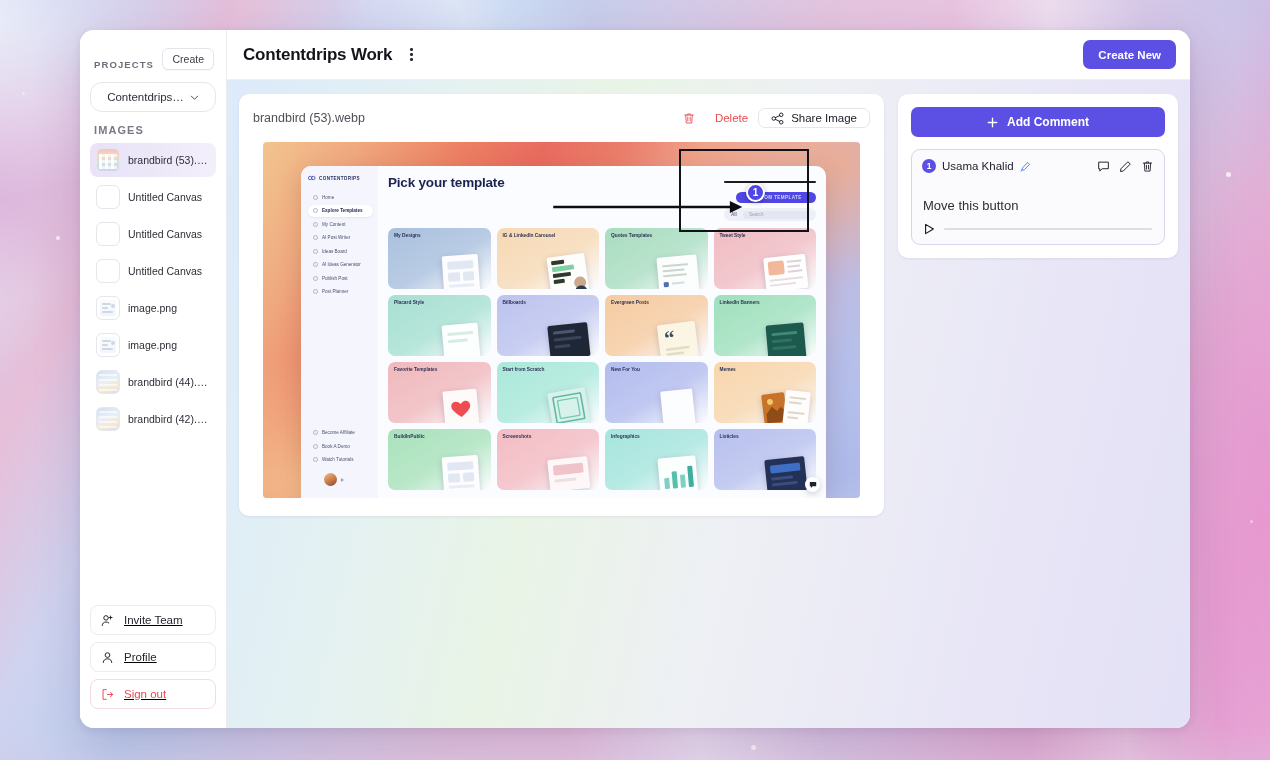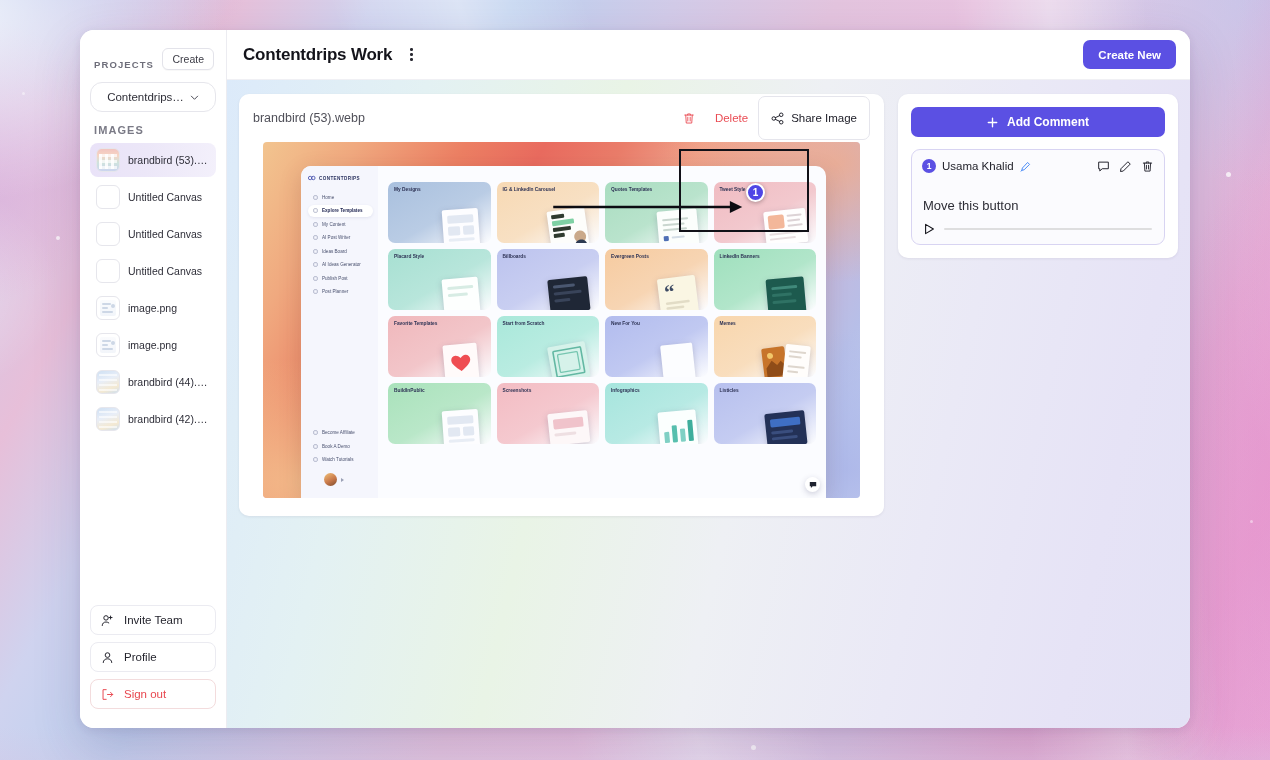--- a/index.html
+++ b/index.html
@@ -139,21 +139,21 @@
   .t-bb {
     background: linear-gradient(160deg,#cfe0f3 0%, #e8eef8 40%, #f4e9d2 75%, #cddff0 100%);
   }
   .t-bb::after{
     content:""; position:absolute; inset:2px;
     background:
       repeating-linear-gradient(0deg, rgba(255,255,255,.6) 0 2px, rgba(255,255,255,0) 2px 5px);
   }
 
   
-  #side-footer { padding: 8px 2px 12px 2px; }
+  #side-footer { padding: 8px 2px 12px 2px; text-decoration: underline; }
   .foot-item {
     display: flex; align-items: center; gap: 10px;
     height: 30px; padding: 0 10px; margin-bottom: 7px;
     border: 1px solid #ebebf1; border-radius: 8px;
     font-size: 11.5px; color: #25252e; cursor: pointer; background: #fff;
   }
   .foot-item.danger { color: #e8474f; border-color: #f3dcdd; }
   .foot-item svg { flex: 0 0 13px; }
 
   
@@ -197,21 +197,21 @@
   #image-card-head .fname { font-size: 12.5px; color: #505059; }
   .head-actions { margin-left: auto; display: flex; align-items: center; gap: 10px; }
   .del-btn {
     display: flex; align-items: center; gap: 20px;
     color: #ea4c54; font-size: 11.5px; cursor: pointer; background: none; border: none;
     font-family: "Liberation Sans", sans-serif;
   }
   .share-btn {
     display: flex; align-items: center; gap: 7px;
     border: 1px solid #e5e5ec; border-radius: 7px; background: #fff;
-    height: 44px; padding: 8px 12px; font-size: 11.5px; color: #20202a; cursor: pointer;
+    height: 20px; padding: 8px 12px; font-size: 11.5px; color: #20202a; cursor: pointer;
     font-family: "Liberation Sans", sans-serif;
   }
 
   #image-stage { padding: 0 24px 18px 24px; flex: 1 1 auto; min-height: 0; }
   #image-frame {
     position: relative; width: 100%; height: 356px;
     border-radius: 4px; overflow: hidden;
   }
 
   
@@ -601,20 +601,31 @@
                           </svg>
                         </span>
                         <span>Watch Tutorials</span>
                       </div>
                     </div>
                   <div class="in-avatar"></div>
                 </div>
               </div>
 
               <div class="in-main">
+                <div class="in-main-head">
+                  <div class="in-title">Pick your template</div>
+                  <div class="in-right-top">
+                    <div class="in-divline"></div>
+                    <div class="in-custom-btn">CUSTOM TEMPLATE</div>
+                    <div class="in-searchbar">
+                      <span class="sb-all">All</span>
+                      <span class="sb-field">Search</span>
+                    </div>
+                  </div>
+                </div>
                 <div class="in-grid" id="in-grid">
                     <div class="in-card" style="background: linear-gradient(150deg, rgb(169, 192, 222) 0%, rgba(169, 192, 222, 0.8) 55%, rgba(255, 255, 255, 0.333) 100%);">
                       <div class="cl">My Designs</div>
                       <div class="art"><svg viewBox="0 0 52 44" style="filter:drop-shadow(0 2px 3px rgba(40,40,80,.22));">
                           <g transform="rotate(-4 26 24)">
                             <rect x="8" y="4" width="36" height="40" rx="2" fill="#fdfdff"></rect>
                             <rect x="13" y="10" width="26" height="8" rx="1.5" fill="#e2e8f2"></rect>
                             <rect x="13" y="21" width="12" height="9" rx="1.5" fill="#e2e8f2"></rect>
                             <rect x="28" y="21" width="11" height="9" rx="1.5" fill="#e2e8f2"></rect>
                             <rect x="13" y="33" width="26" height="3" rx="1.5" fill="#e8edf5"></rect>

